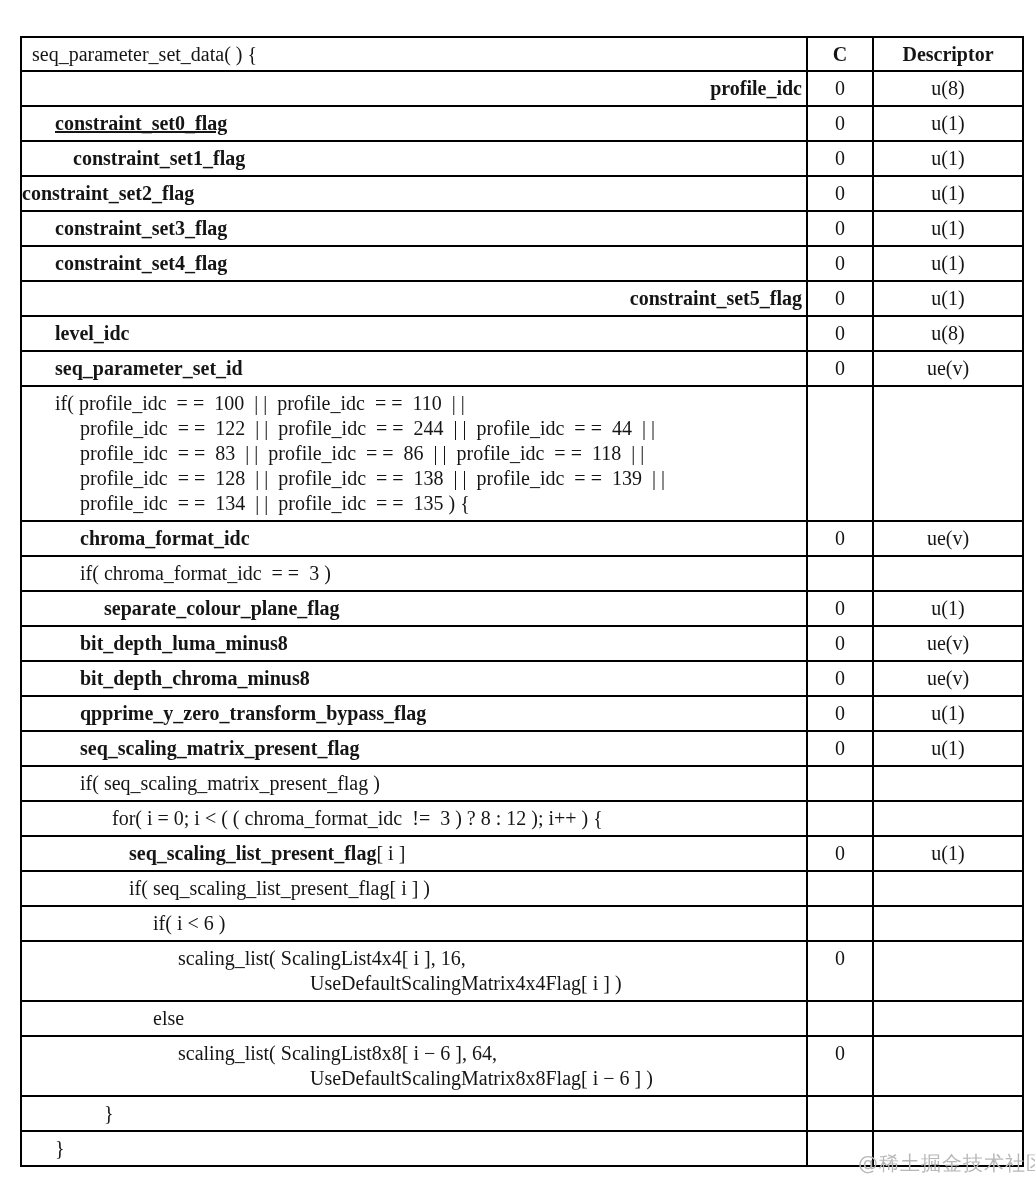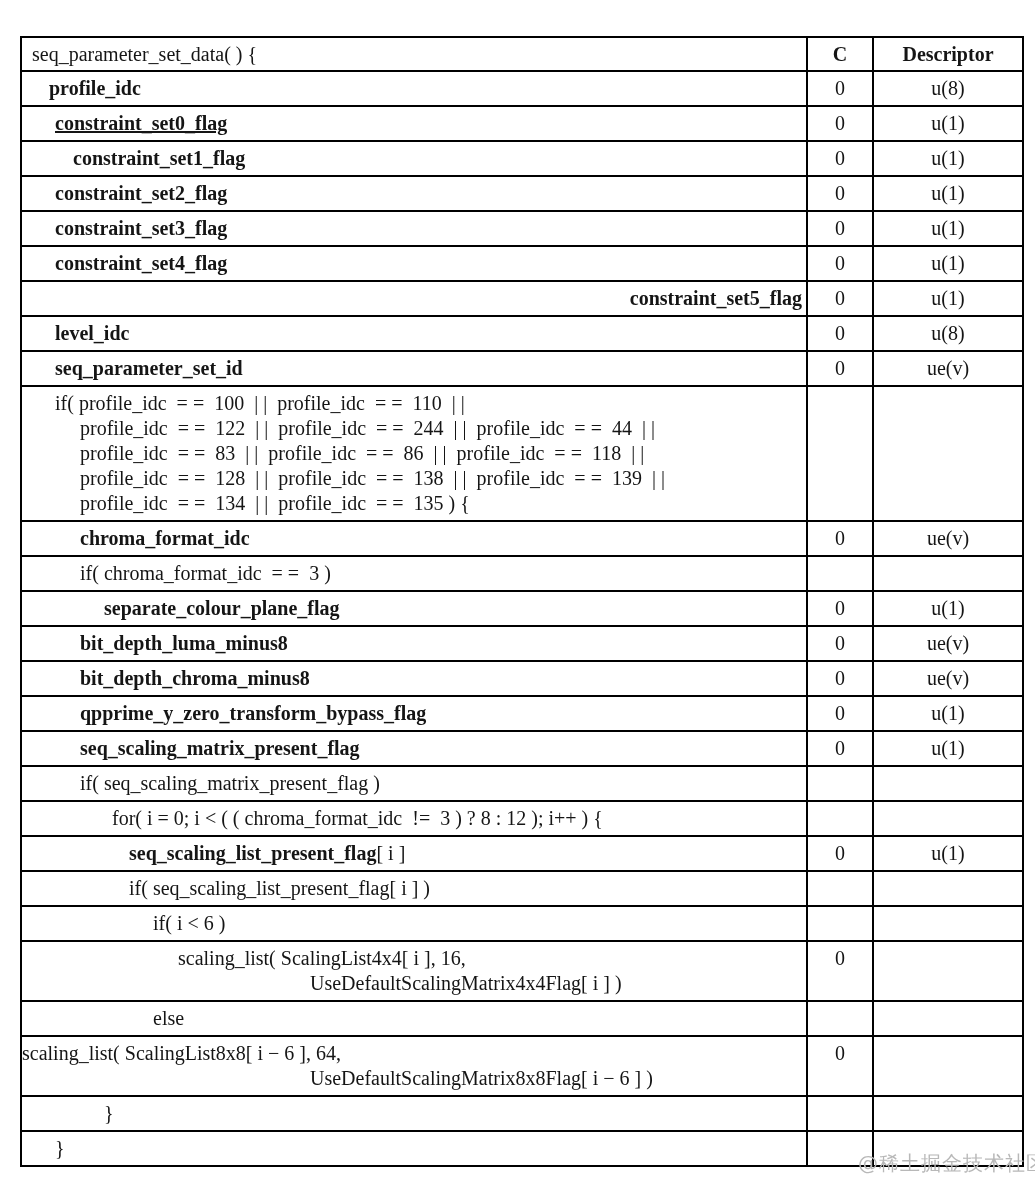--- a/index.html
+++ b/index.html
@@ -88,42 +88,42 @@
     <thead>
       <tr>
         <th class="syntax-h">seq_parameter_set_data( ) {</th>
         <th class="c-h">C</th>
         <th class="d-h">Descriptor</th>
       </tr>
     </thead>
     <tbody>
         <tr>
           <td class="syntax">
-            <div class="line" style="padding-left: 27px;"><span class="b">profile_idc</span></div>
+            <div class="line" style="padding-left: 52px; text-align: right;"><span class="b">profile_idc</span></div>
           </td>
           <td class="c-col">0</td>
           <td class="d-col">u(8)</td>
         </tr>
         <tr>
           <td class="syntax">
             <div class="line" style="padding-left: 33px; text-decoration: underline;"><span class="b">constraint_set0_flag</span></div>
           </td>
           <td class="c-col">0</td>
           <td class="d-col">u(1)</td>
         </tr>
         <tr>
           <td class="syntax">
             <div class="line" style="padding-left: 51px;"><span class="b">constraint_set1_flag</span></div>
           </td>
           <td class="c-col">0</td>
           <td class="d-col">u(1)</td>
         </tr>
         <tr>
           <td class="syntax">
-            <div class="line" style="padding-left: 33px;"><span class="b">constraint_set2_flag</span></div>
+            <div class="line" style=""><span class="b">constraint_set2_flag</span></div>
           </td>
           <td class="c-col">0</td>
           <td class="d-col">u(1)</td>
         </tr>
         <tr>
           <td class="syntax">
             <div class="line" style="padding-left: 33px;"><span class="b">constraint_set3_flag</span></div>
           </td>
           <td class="c-col">0</td>
           <td class="d-col">u(1)</td>
@@ -261,21 +261,21 @@
         </tr>
         <tr>
           <td class="syntax">
             <div class="line" style="padding-left: 131px;"><span>else</span></div>
           </td>
           <td class="c-col"></td>
           <td class="d-col"></td>
         </tr>
         <tr>
           <td class="syntax">
-            <div class="line" style=""><span>scaling_list( ScalingList8x8[ i − 6 ], 64,</span></div>
+            <div class="line" style="padding-left: 156px;"><span>scaling_list( ScalingList8x8[ i − 6 ], 64,</span></div>
             <div class="line" style="padding-left: 288px;"><span>UseDefaultScalingMatrix8x8Flag[ i − 6 ] )</span></div>
           </td>
           <td class="c-col">0</td>
           <td class="d-col"></td>
         </tr>
         <tr>
           <td class="syntax">
             <div class="line" style="padding-left: 82px;"><span>}</span></div>
           </td>
           <td class="c-col"></td>

